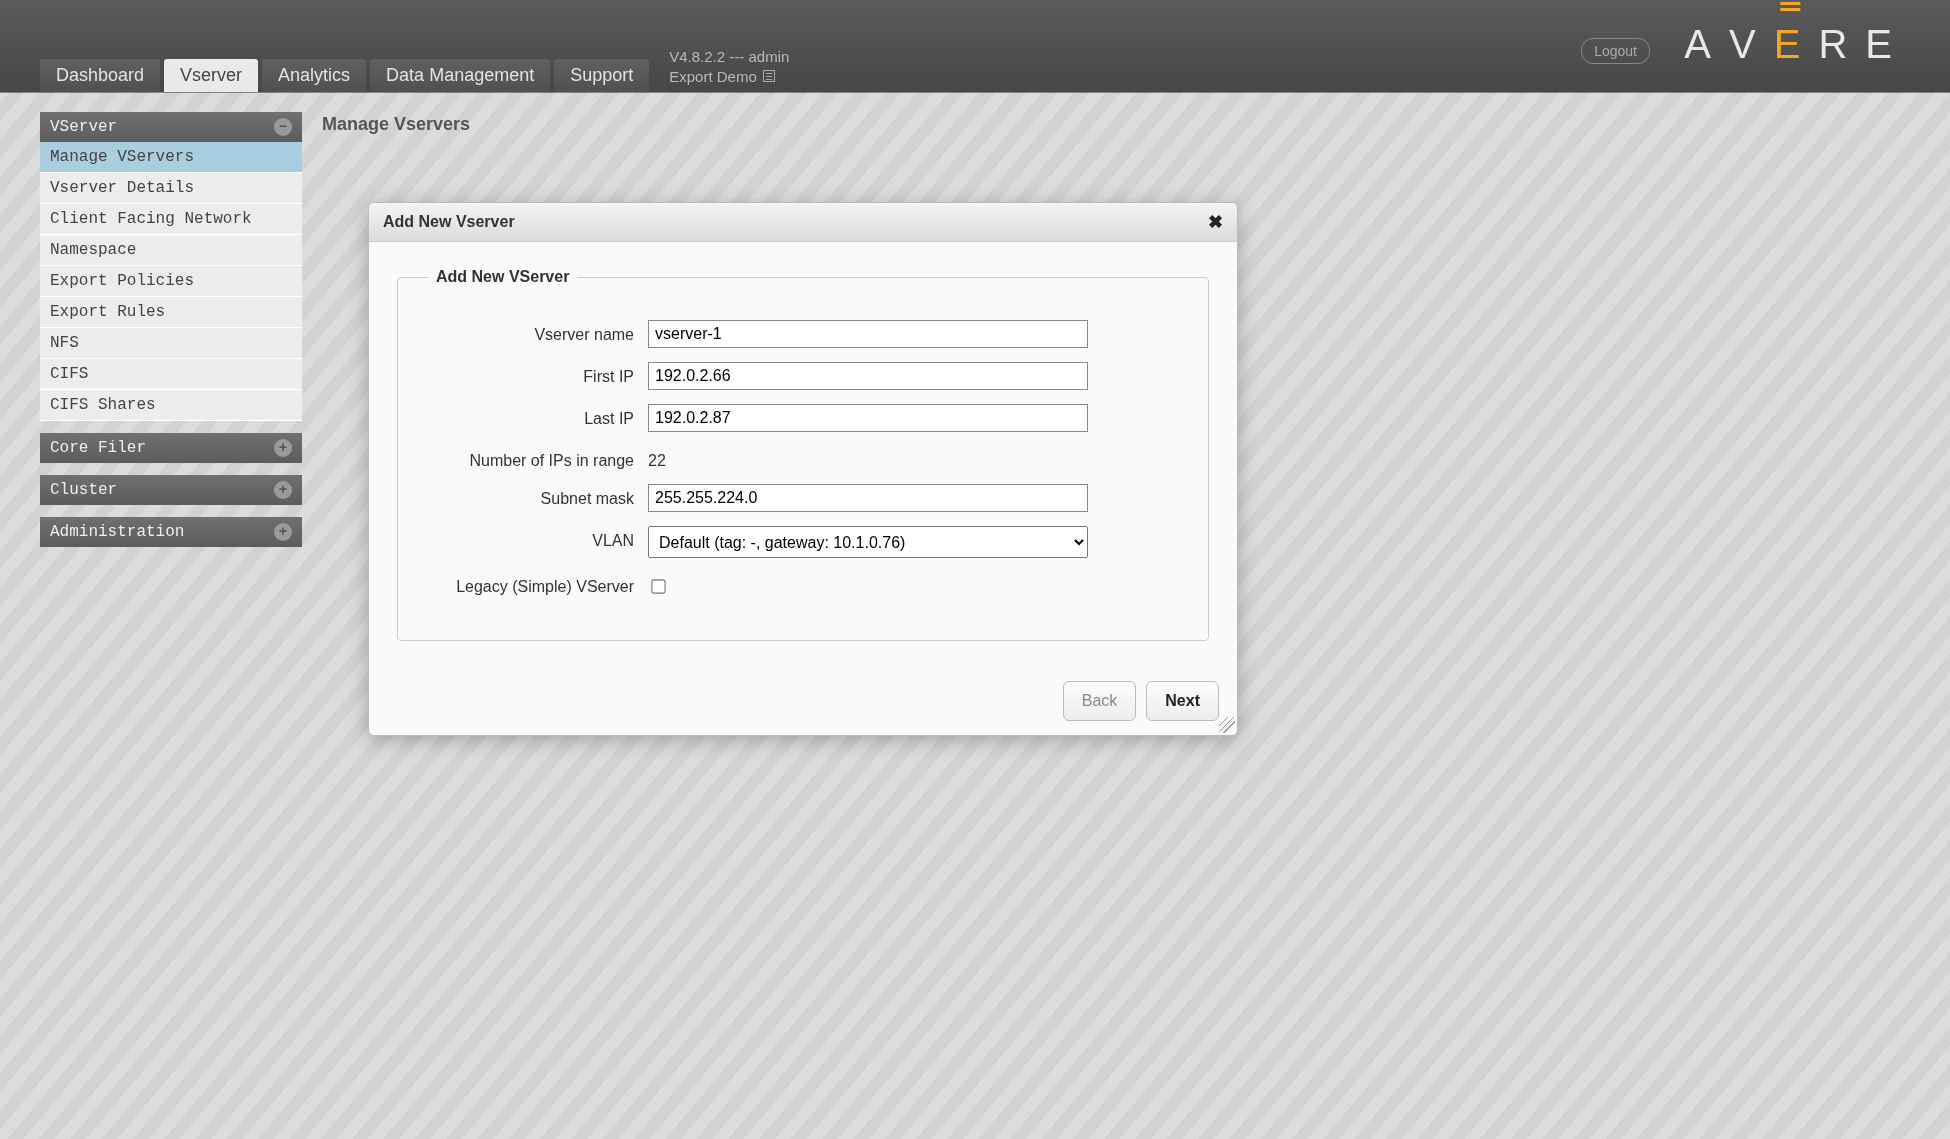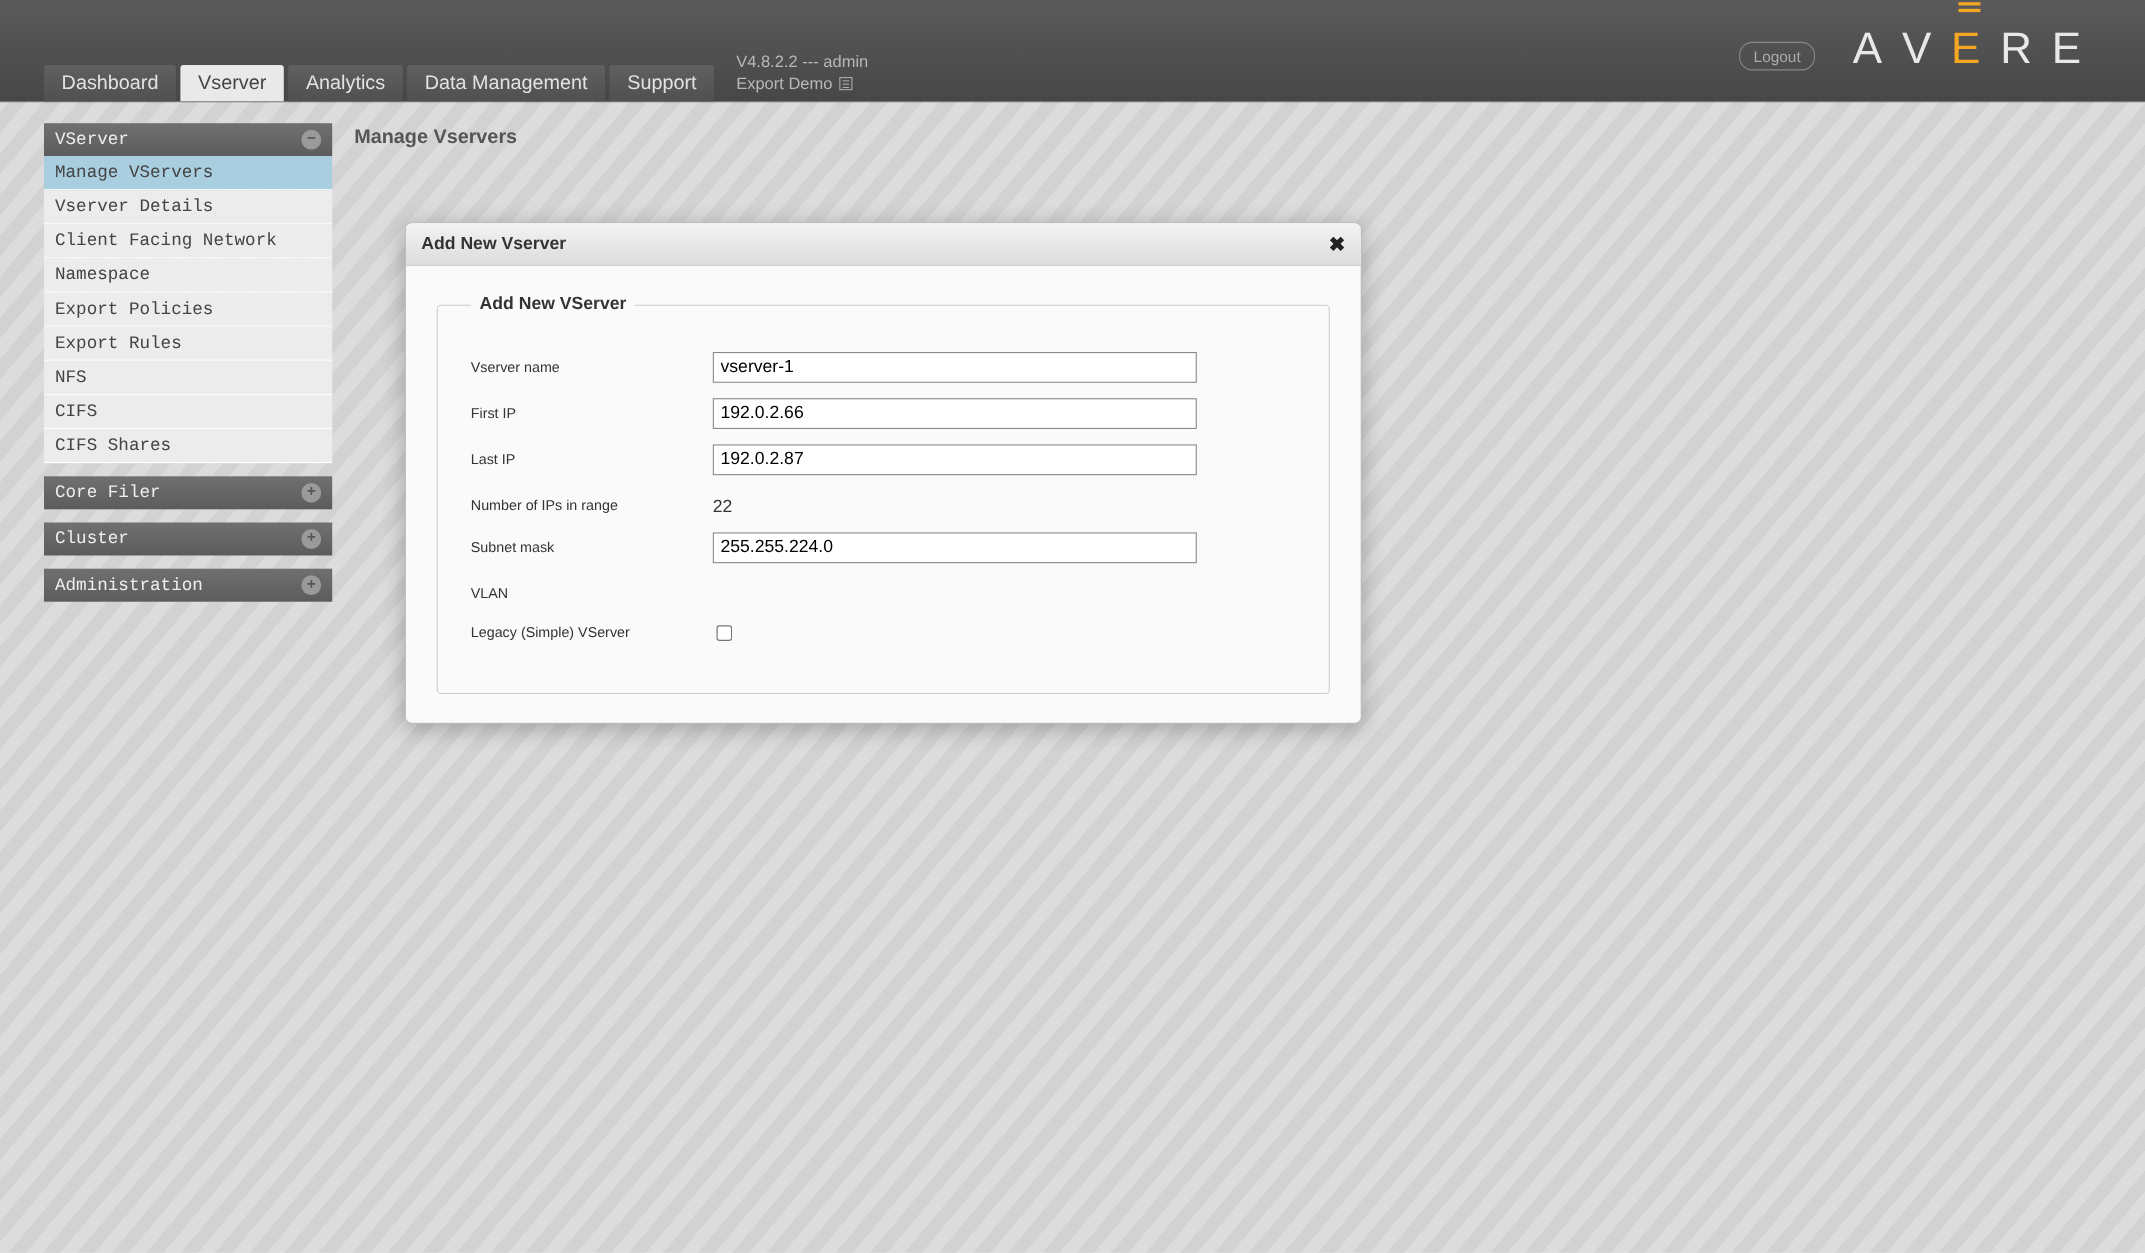--- a/index.html
+++ b/index.html
@@ -182,25 +182,25 @@
     font-size: 16px;
     color:#333;
   }
   .form-row {
     display:flex;
     align-items:flex-start;
     margin: 14px 0;
   }
   .form-row label {
     width: 220px;
-    text-align: left;
+    text-align: right;
     padding-right: 14px;
     padding-top: 6px;
     color:#333;
-    font-size:13px;
+    font-size:16px;
   }
   .form-row .ctrl { flex:1; }
   .form-row input[type=text] {
     width: 440px;
     font-size: 16px;
     padding: 4px 6px;
     border: 1px solid #888;
   }
   .form-row select {
     width: 440px;
@@ -322,20 +322,30 @@
       <div class="form-row">
         <label>Number of IPs in range</label>
         <div class="ctrl static-val">22</div>
       </div>
       <div class="form-row">
         <label>Subnet mask</label>
         <div class="ctrl"><input type="text" value="255.255.224.0" style=""></div>
       </div>
       <div class="form-row">
         <label>VLAN</label>
+        <div class="ctrl">
+          <select>
+            <option selected="">Default (tag: -, gateway: 10.1.0.76)</option>
+          </select>
+        </div>
       </div>
       <div class="form-row">
         <label>Legacy (Simple) VServer</label>
         <div class="ctrl"><input type="checkbox" style=""></div>
       </div>
     </fieldset>
   </div>
+  <div class="dialog-footer">
+    <button class="btn secondary">Back</button>
+    <button class="btn primary">Next</button>
+    <div class="resize-grip"></div>
+  </div>
 </div>
 
 </body></html>

